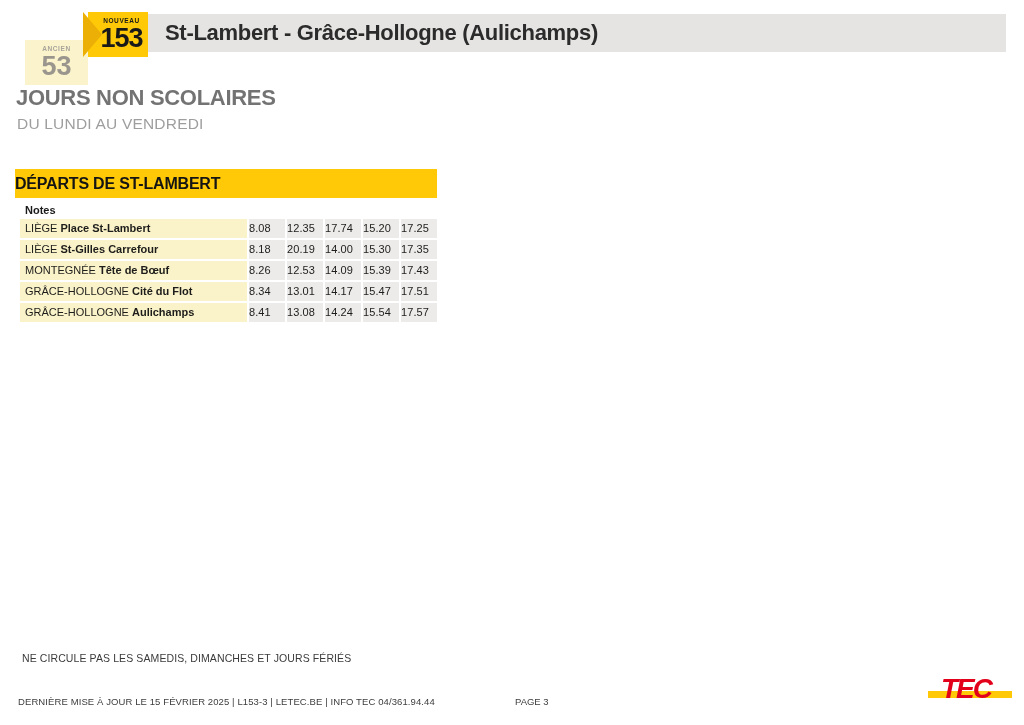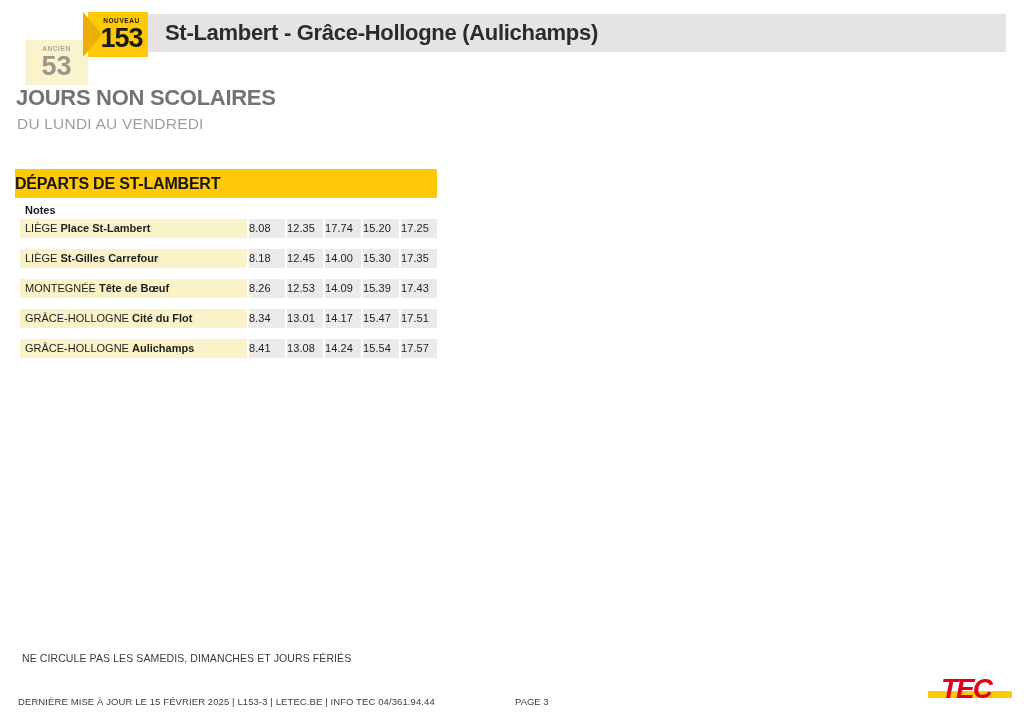--- a/index.html
+++ b/index.html
@@ -33,21 +33,21 @@
 
   
   .banner { position:absolute; left:15px; top:169px; width:422px; height:29px;
             background:#FFC907; border-radius:0; line-height:29px; padding-left:0;
             font-size:16px; font-weight:bold; color:#141414; letter-spacing:-0.2px; }
   .notes { position:absolute; left:25px; top:204px; font-size:11px; font-weight:bold; color:#191919; }
 
   
   .table { position:absolute; left:20px; top:219px; }
   .t-row { display:grid; grid-template-columns:227px repeat(5,36px); column-gap:2px;
-           height:19px; margin-bottom:11px; }
+           height:19px; margin-bottom:2px; }
   .cell { font-size:11px; line-height:19px; color:#1D1D1B; }
   .name-cell { background:#FAF2C8; padding-left:5px; white-space:nowrap; overflow:hidden; }
   .name-cell b { font-weight:bold; }
   .time-cell { background:#ECEBE9; text-align:right; padding-right:17px; letter-spacing:0.1px; }
 
   
   .footnote { position:absolute; left:22px; top:652px; font-size:10.5px; color:#3B3B3B; letter-spacing:0.1px; }
   .footer-info { position:absolute; left:18px; top:696px; font-size:9.5px; color:#3D3D3D; letter-spacing:0.1px; }
   .footer-page { position:absolute; left:493px; top:696px; font-size:9.5px; color:#3D3D3D;padding-left:22px; }
 
@@ -87,21 +87,21 @@
       <div class="cell time-cell">8.08</div>
       <div class="cell time-cell">12.35</div>
       <div class="cell time-cell">17.74</div>
       <div class="cell time-cell">15.20</div>
       <div class="cell time-cell">17.25</div>
     </div>
 
     <div class="t-row">
       <div class="cell name-cell"><span>LIÈGE </span><b>St-Gilles Carrefour</b></div>
       <div class="cell time-cell">8.18</div>
-      <div class="cell time-cell">12.45</div>
+      <div class="cell time-cell">20.19</div>
       <div class="cell time-cell">14.00</div>
       <div class="cell time-cell">15.30</div>
       <div class="cell time-cell">17.35</div>
     </div>
 
     <div class="t-row">
       <div class="cell name-cell"><span>MONTEGNÉE </span><b>Tête de Bœuf</b></div>
       <div class="cell time-cell">8.26</div>
       <div class="cell time-cell">12.53</div>
       <div class="cell time-cell">14.09</div>

